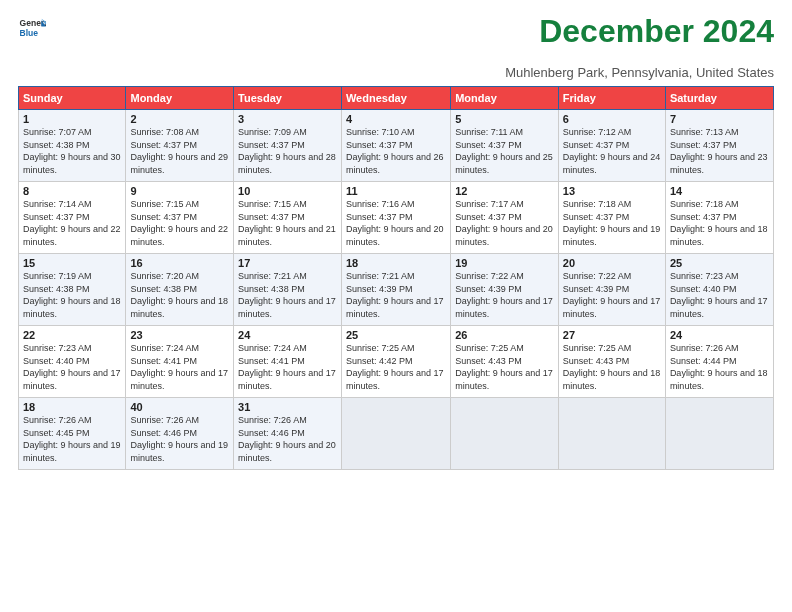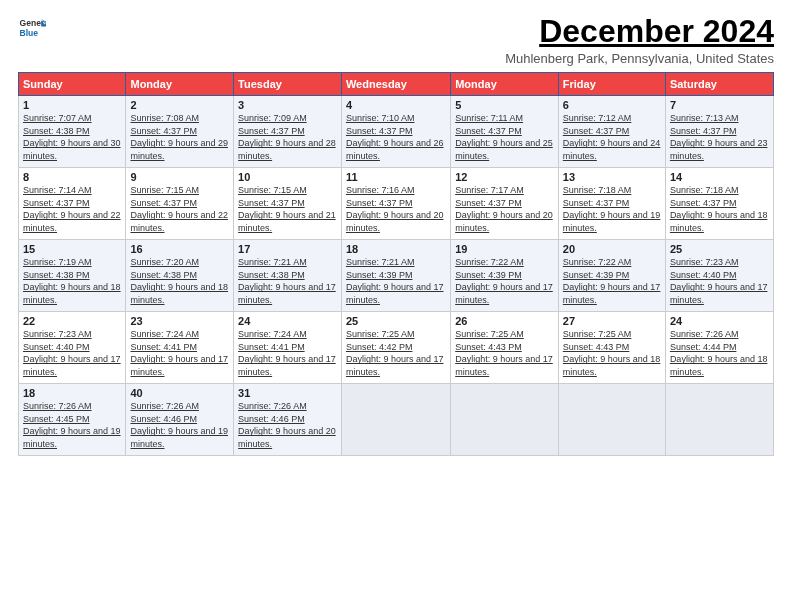--- a/index.html
+++ b/index.html
@@ -30,28 +30,27 @@
     .logo-icon {
       width: 28px;
       height: 28px;
     }
     .title-block {
       text-align: right;
     }
     .main-title {
       font-size: 32px;
       font-weight: bold;
-      color: #000000;
+      color: #15803d;
       line-height: 1.1;
-      text-decoration: underline;
     }
     .subtitle {
       font-size: 13px;
       color: #555;
-      margin-top: 2px;
+      margin-top: 16px;
     }
     .calendar-table {
       width: 100%;
       border-collapse: collapse;
       font-size: 10px;
     }
     .calendar-table thead tr th {
       background: #ef4444;
       color: #fff;
       padding: 5px 4px;
@@ -78,21 +77,20 @@
       font-size: 11px;
       font-weight: bold;
       color: #222;
       display: block;
       margin-bottom: 1px;
     }
     .day-detail {
       font-size: 9px;
       color: #333;
       line-height: 1.4;
-      text-decoration: underline;
     }
   </style>
 </head>
 <body>
 
 <div class="page">
   <div class="header">
     <div class="logo">
       <svg class="logo-icon" viewBox="0 0 36 36">
         <text x="2" y="16" font-size="11" font-weight="bold" fill="#333">General</text>

